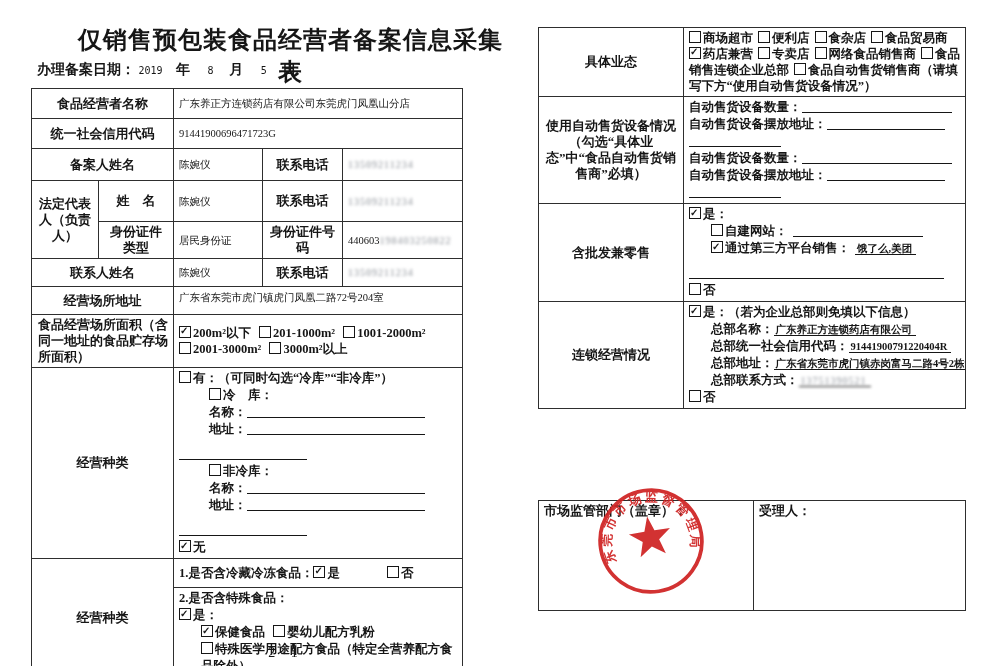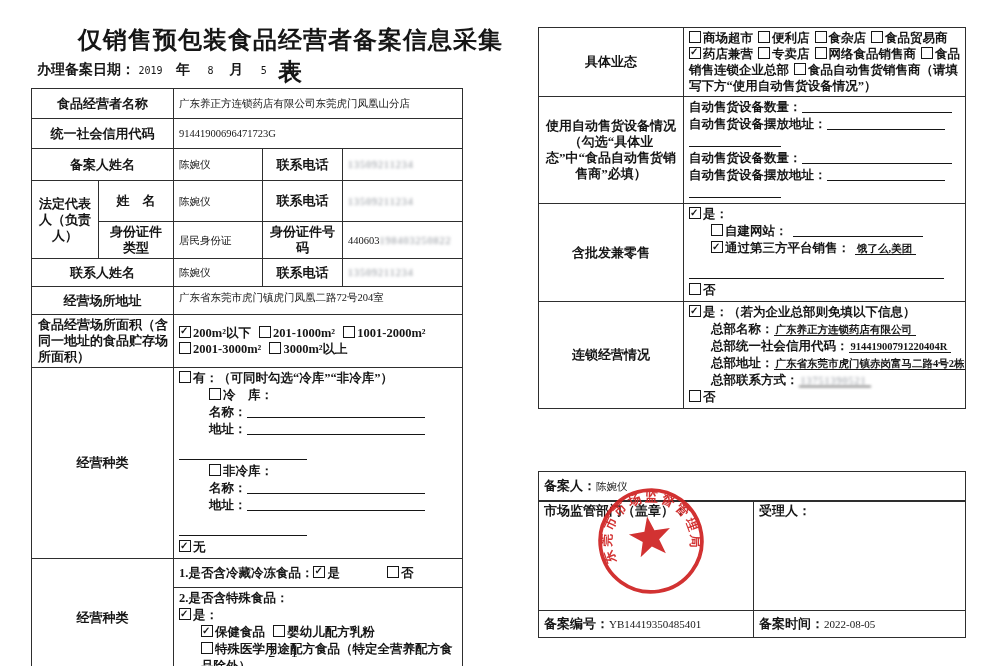--- a/index.html
+++ b/index.html
@@ -189,44 +189,30 @@
         <div class="ln in1"><span>总部名称：</span><span class="uval">广东养正方连锁药店有限公司</span></div>
         <div class="ln in1"><span>总部统一社会信用代码：</span><span class="uval">91441900791220404R</span></div>
         <div class="ln in1"><span>总部地址：</span><span class="uval">广东省东莞市虎门镇赤岗富马二路4号2栋901室</span></div>
         <div class="ln in1"><span>总部联系方式：</span><span class="uval mval">13751390521</span></div>
         <div class="ln"><span class="opt"><i class="cb"></i><span>否</span></span></div>
       </td>
     </tr>
   </tbody>
     </table>
 
-  <table class="abs pp stack" style="left:538px;top:472px;width:427px">
-    <colgroup>
-        <col style="width:427px">
-      </colgroup>
-    <tbody>
-        <tr style="height:30px">
-      <td><span style="font-size:13px">备案人：</span><span class="val">陈婉仪</span></td>
-    </tr>
-  </tbody>
-    </table>
 
   <table class="abs pp stack" style="left:538px;top:501px;width:427px">
     <colgroup>
         <col style="width:215px">
         <col style="width:212px">
       </colgroup>
     <tbody>
         <tr style="height:110px">
       <td style="vertical-align:top"><span style="font-size:13px">市场监管部门（盖章）：</span></td>
       <td style="vertical-align:top"><span style="font-size:13px">受理人：</span></td>
-    </tr>
-    <tr style="height:27px">
-      <td><span style="font-size:13px">备案编号：</span><span class="val" style="font-size:11px">YB14419350485401</span></td>
-      <td><span style="font-size:13px">备案时间：</span><span class="val" style="font-size:11px">2022-08-05</span></td>
     </tr>
   </tbody>
     </table>
 
   <svg class="abs" id="seal" width="110" height="110" viewBox="0 0 106 106">
     <circle cx="53" cy="53" r="49" fill="none" stroke="#cf2121" stroke-width="3.6"></circle>
     <polygon points="53,29 48.1,43.2 33,43.5 45,52.6 40.7,67 53,58.4 65.3,67 61,52.6 73,43.5 57.9,43.2" fill="#cf2121"></polygon>
     <defs>
         <path id="sealArc" d="M 19.7,72.3 A 38.5,38.5 0 1 1 86.3,72.3" fill="none"></path>
       </defs>

